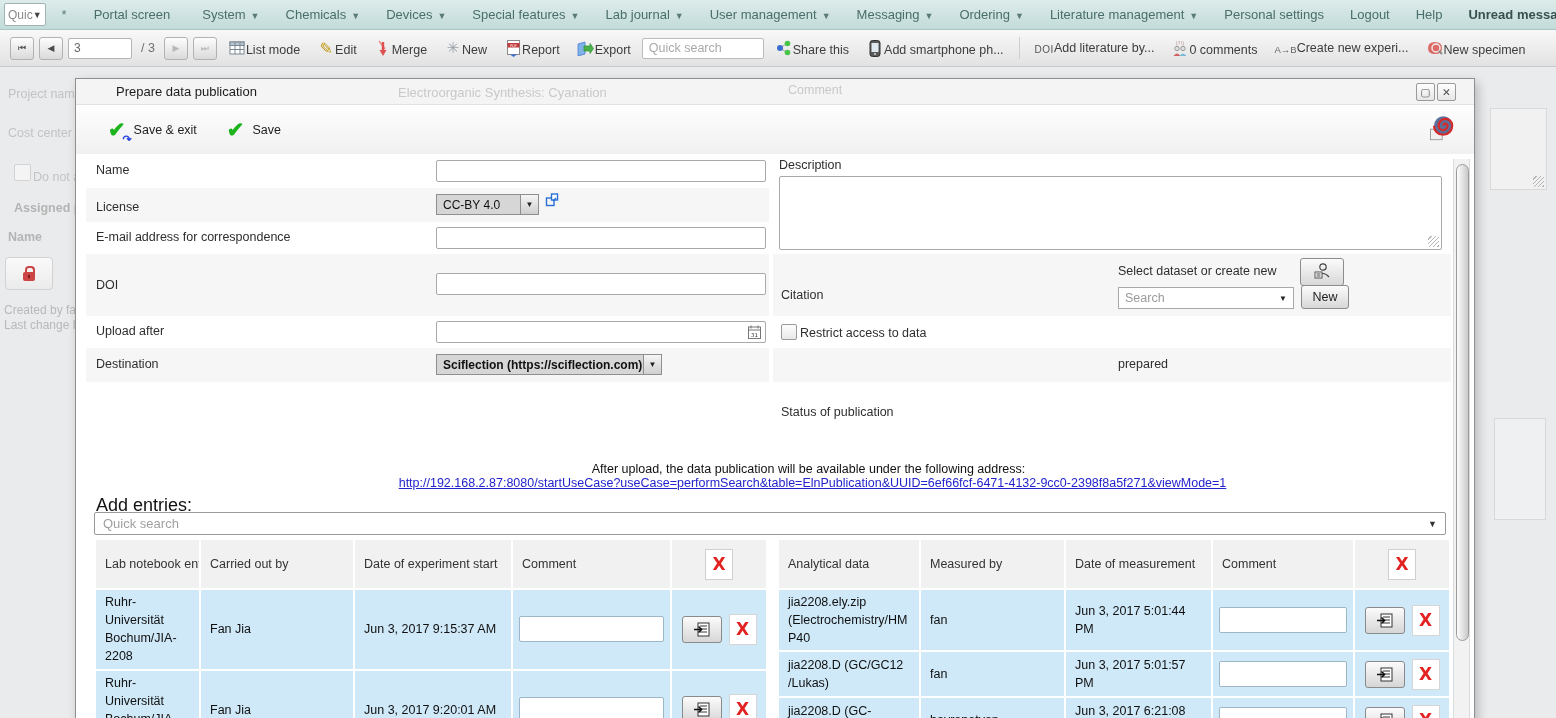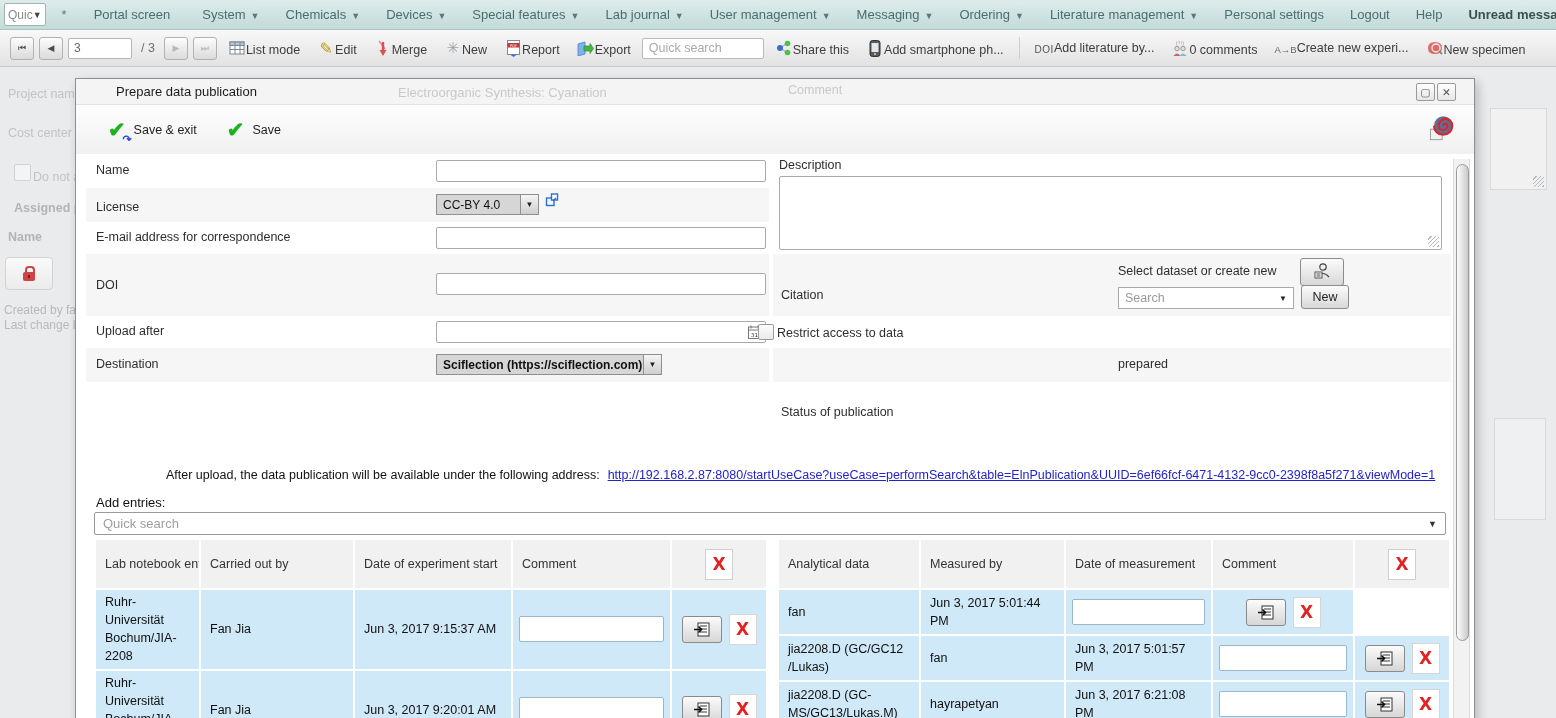--- a/index.html
+++ b/index.html
@@ -82,23 +82,23 @@
                box-sizing:border-box;font-size:12.5px;color:#9a9a9a;padding:0 6px;}
   .flat-select .fs-arrow{margin-left:auto;color:#222;font-size:8px;}
   .gbtn{position:absolute;border:1px solid #8c8c8c;border-radius:3px;background:linear-gradient(#fbfbfb,#d8d8d8);
         display:flex;align-items:center;justify-content:center;font-size:12.5px;color:#1e1e1e;box-sizing:border-box;}
   .cbox{position:absolute;width:14px;height:14px;border:1px solid #9a9a9a;border-radius:2px;
         background:linear-gradient(#fdfdfd,#e9e9e9);}
   .desc-textarea{position:absolute;left:6px;top:22px;width:663px;height:74px;border:1px solid #a9a9a9;border-radius:2px;
                  background:#fff;box-sizing:border-box;}
   .resize-grip{position:absolute;right:2px;bottom:2px;width:11px;height:11px;
                background:repeating-linear-gradient(135deg,transparent 0 2px,#b5b5b5 2px 3px);}
-  .url-band{font-size:12.5px;color:#111;display:flex;align-items:center;}
+  .url-band{font-size:12.5px;color:#111;display:flex;align-items:center;flex-direction:column;}
   .url-link{color:#2323cc;text-decoration:underline;margin-left:8px;white-space:nowrap;}
-  .add-label{position:absolute;font-size:13px;color:#111;}
+  .add-label{position:absolute;font-size:18px;color:#111;}
   .combo{position:absolute;height:23px;border:1px solid #9a9a9a;border-radius:2px;background:#fff;display:flex;
          align-items:center;box-sizing:border-box;font-size:13px;color:#9f9f9f;padding:0 8px;}
   .combo .fs-arrow{margin-left:auto;color:#333;font-size:9px;}
 
   
   .dtable{position:absolute;width:670px;}
   .hrow,.drow{display:grid;gap:2px;margin-bottom:2px;}
   .cols-left{grid-template-columns:103px 152px 156px 157px 1fr;}
   .cols-right{grid-template-columns:140px 143px 145px 140px 1fr;}
   .hrow{height:48px;}
@@ -419,21 +419,21 @@
           </span>
         </div>
         <div class="flat-select" style="left:345px;top:33px;width:176px;">
           <span>Search</span>
           <span class="fs-arrow">▼</span>
         </div>
         <div class="gbtn" style="left:528px;top:31px;width:48px;height:24px;">
           <span>New</span>
         </div>
       </div>
-      <div class="band" style="left:674px;top:162px;width:678px;height:32px;">
+      <div class="band" style="left:697px;top:162px;width:678px;height:32px;">
         <span class="cbox" style="left:8px;top:8px;"></span>
         <span class="flabel" style="left:27px;top:10px;">Restrict access to data</span>
       </div>
       <div class="band gray" style="left:697px;top:194px;width:678px;height:34px;">
         <span class="flabel" style="left:8px;top:9px;margin-top:48px;">Status of publication</span>
         <span class="flabel" style="left:345px;top:9px;">prepared</span>
       </div>
 
       <div class="band url-band" style="left:10px;top:308px;width:1365px;height:26px;padding-left:80px;">
         <span>After upload, the data publication will be available under the following address:</span>
@@ -503,20 +503,21 @@
         <div class="hrow cols-right">
           <div class="hcell">Analytical data</div>
           <div class="hcell">Measured by</div>
           <div class="hcell">Date of measurement</div>
           <div class="hcell">Comment</div>
           <div class="hcell center">
               <div class="xbox">X</div>
             </div>
         </div>
         <div class="drow cols-right">
+          <div class="dcell wrap">jia2208.ely.zip (Electrochemistry/HMP40</div>
           <div class="dcell">fan</div>
           <div class="dcell">Jun 3, 2017 5:01:44 PM</div>
           <div class="dcell comment">
               <input style="">
             </div>
           <div class="dcell acts">
               <div class="goto-btn">
                 <svg width="16" height="15" viewBox="0 0 16 15">
                   <rect x="4" y="1" width="11" height="13" fill="#fff" stroke="#333"></rect>
                   <line x1="6" y1="4" x2="13" y2="4" stroke="#333"></line>

